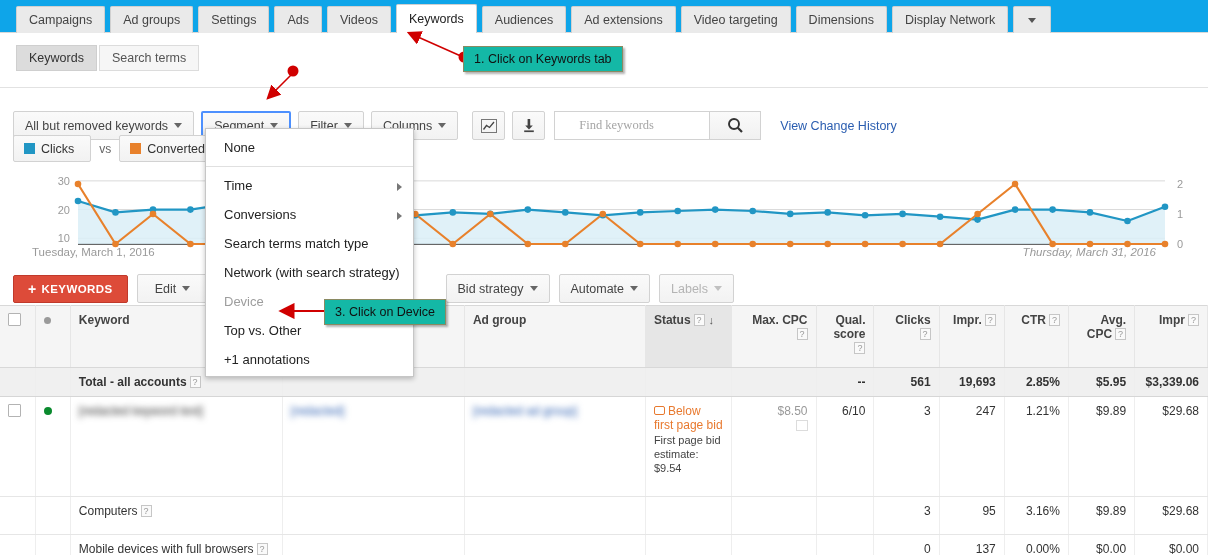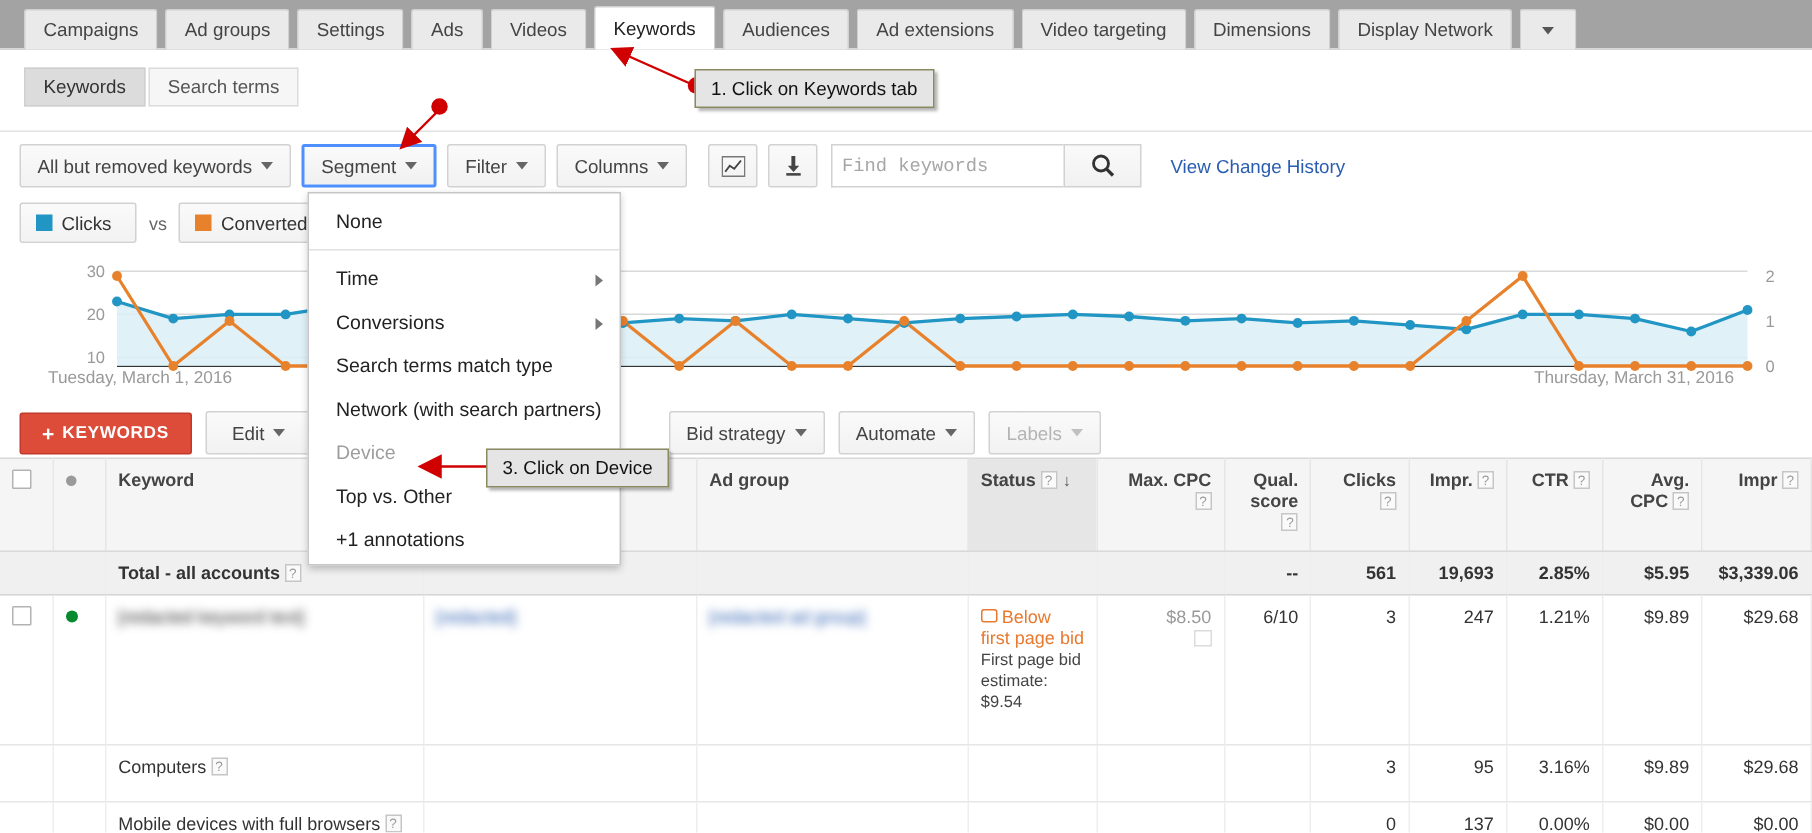--- a/index.html
+++ b/index.html
@@ -10,21 +10,21 @@
     background: #fff;
     font-family: "Liberation Sans", sans-serif;
     font-size: 12px;
     color: #222;
   }
   #app { position: relative; width: 1208px; height: 555px; }
 
   
   .topnav {
     position: absolute; top: 0; left: 0; width: 1208px; height: 33px;
-    background: #a3a3a3;
+    background: #0ea5e9;
     border-bottom: 1px solid #d8d8d8;
   }
   .topnav .tabs { display: flex; align-items: flex-end; height: 33px; padding-left: 16px; }
   .ttab {
     height: 27px; line-height: 26px;
     padding: 0 12px;
     margin-right: 5px;
     background: #eaeaea;
     border: 1px solid #d0d0d0;
     border-bottom: none;
@@ -67,21 +67,21 @@
     white-space: nowrap;
   }
   .stab.active { background: #dcdcdc; border-color: #cfcfcf; color: #333; }
   .subnav-rule {
     position: absolute; left: 0; bottom: 0; width: 1208px;
     height: 1px; background: #e2e2e2;
   }
 
   
   .controlbar {
-    position: absolute; top: 93px; left: 0; width: 1052px; height: 38px;
+    position: absolute; top: 108px; left: 0; width: 1052px; height: 38px;
   }
   .btn {
     display: inline-flex; align-items: center; justify-content: center;
     height: 29px; padding: 0 11px;
     background: linear-gradient(#fafafa,#f2f2f2);
     border: 1px solid #d2d2d2; border-radius: 2px;
     color: #444; font-size: 12.5px;
     cursor: pointer; white-space: nowrap;
     vertical-align: middle;
   }
@@ -93,22 +93,22 @@
   }
   .btn.focused { border: 2px solid #4d90fe; background: linear-gradient(#fafafa,#f0f0f0); }
   .btn.disabled { color: #b4b4b4; }
   .btn.disabled .dn { border-top-color: #c0c0c0; }
   .btn.icon-btn { width: 33px; padding: 0; }
   .ctrl-row { position: absolute; left: 13px; top: 3px; display: flex; align-items: center; gap: 7px; }
   .searchwrap { display: flex; align-items: stretch; height: 29px; }
   .searchwrap input {
     width: 155px; height: 29px;
     border: 1px solid #d2d2d2; border-right: none;
-    padding: 0 6px; font-size: 12.5px; color: #333;
-    font-family: Liberation Mono, monospace;
+    padding: 0 24px; font-size: 12.5px; color: #333;
+    font-family: Liberation Serif, serif;
     outline: none;
   }
   .searchwrap input::placeholder { color: #a6a6a6; }
   .searchbtn {
     width: 52px; height: 29px;
     background: linear-gradient(#fafafa,#f1f1f1);
     border: 1px solid #d2d2d2;
     display: flex; align-items: center; justify-content: center;
     cursor: pointer;
   }
@@ -124,21 +124,21 @@
   }
   .swatch { width: 11px; height: 11px; display: inline-block; margin-right: 6px; }
   .vs-text { color: #666; font-size: 12px; }
 
   
   .chartbox { position: absolute; top: 168px; left: 0; width: 1208px; height: 96px; }
   .chart-date {
     position: absolute; font-size: 11.5px; color: #999; top: 78px; margin-left: 27px;
   }
   .chart-date.left { left: 5px; }
-  .chart-date.right { right: 52px; }
+  .chart-date.right { right: 52px; font-style: italic; }
 
   
   .actionbar { position: absolute; top: 274px; left: 13px; display: flex; align-items: center; gap: 9px; }
   .kw-button {
     display: inline-flex; align-items: center; justify-content: center;
     height: 28px; padding: 0 14px;
     background: #dd4b39; border: 1px solid #c0392b; border-radius: 2px;
     color: #fff; font-size: 11.5px; font-weight: bold; letter-spacing: .4px;
     cursor: pointer;
   }
@@ -217,21 +217,21 @@
   .dd-arrow {
     position: absolute; right: 11px; top: 12px;
     border-top: 4px solid transparent;
     border-bottom: 4px solid transparent;
     border-left: 5px solid #777;
   }
 
   
   .callout {
     position: absolute;
-    background: #e5e5e5;
+    background: #14b8a6;
     border: 1px solid #8a8a62;
     box-shadow: 2px 2px 2px rgba(0,0,0,.30);
     font-size: 12.5px; color: #111;
     padding: 5px 10px;
     white-space: nowrap;
     z-index: 60;
   }
   .ann-svg { position: absolute; left: 0; top: 0; width: 1208px; height: 555px; pointer-events: none; z-index: 55; }
 </style>
 </head>
@@ -508,21 +508,21 @@
         </tbody>
     </table>
   </div>
 
   <div class="dropdown" id="segment-dropdown">
       <div class="dd-item"><span>None</span></div>
       <div class="dd-sep"></div>
       <div class="dd-item"><span>Time</span><span class="dd-arrow"></span></div>
       <div class="dd-item"><span>Conversions</span><span class="dd-arrow"></span></div>
       <div class="dd-item"><span>Search terms match type</span></div>
-      <div class="dd-item"><span>Network (with search partners)</span></div>
+      <div class="dd-item"><span>Network (with search strategy)</span></div>
       <div class="dd-item disabled"><span>Device</span></div>
       <div class="dd-item"><span>Top vs. Other</span></div>
       <div class="dd-item"><span>+1 annotations</span></div>
     </div>
 
   <svg class="ann-svg">
     <defs>
       <marker id="ah" markerWidth="9" markerHeight="9" refX="7.5" refY="4.5" orient="auto">
         <polygon points="0,0 9,4.5 0,9" fill="#d00000"></polygon>
       </marker>

